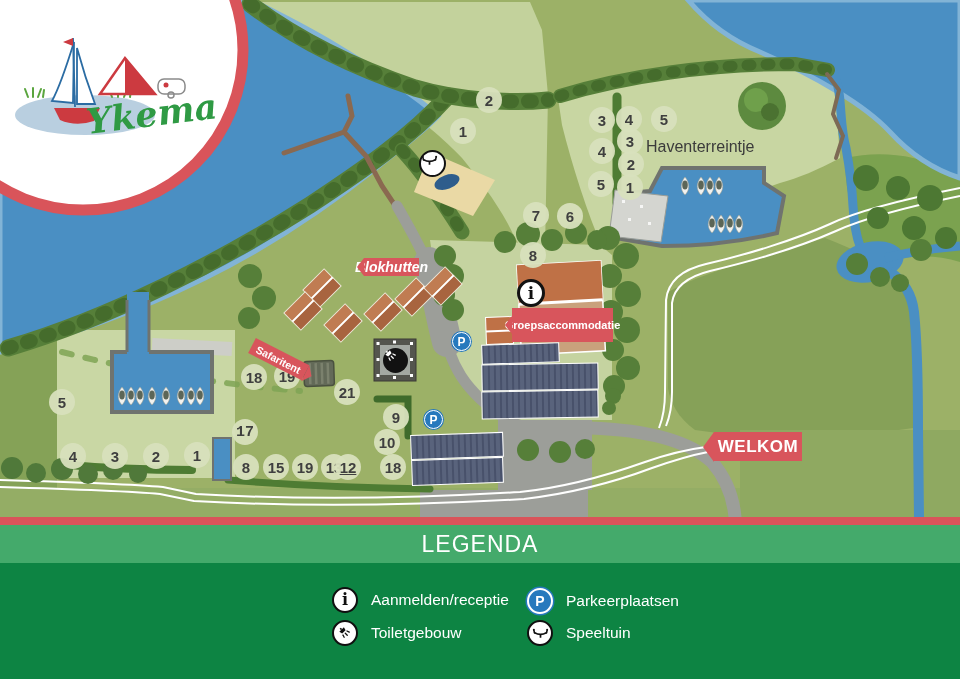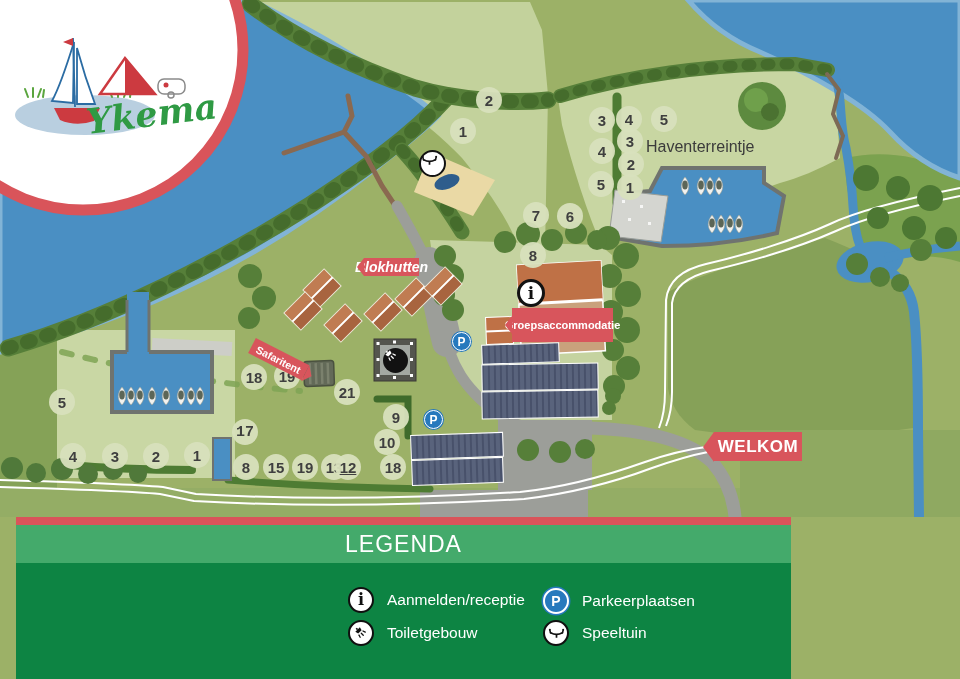--- a/index.html
+++ b/index.html
@@ -39,21 +39,21 @@
   .micon{position:absolute;border-radius:50%;display:flex;align-items:center;justify-content:center;box-sizing:border-box;}
   #icon-playground-map{left:419px;top:150px;width:27px;height:27px;background:#fff;border:2.5px solid #121212;color:#121212;}
   #icon-info-map{left:517px;top:279px;width:28px;height:28px;background:#fff;border:3px solid #121212;color:#121212;
                  font-family:"DejaVu Serif",serif;font-weight:bold;font-size:17px;line-height:1;}
   .p-icon{background:#2779bd;color:#fff;font-weight:bold;border:1.5px solid #fff;box-shadow:0 0 0 1px #2779bd;}
   #icon-parking-1{left:452px;top:332px;width:19px;height:19px;font-size:12px;}
   #icon-parking-2{left:424px;top:410px;width:19px;height:19px;font-size:12px;}
   #icon-toilet-map{left:383px;top:348px;width:25px;height:25px;background:#121212;color:#fff;}
 
   
-  .legend{position:absolute;left:16px;top:517px;width:775px;height:162px;border-radius:30px;}
+  .legend{position:absolute;left:0;top:517px;width:960px;height:162px;border-radius:30px;}
   .legend-red{height:8px;background:#d9545a;}
   .legend-head{height:38px;background:#44aa6b;color:#fff;display:flex;align-items:center;justify-content:center;
                font-size:23px;letter-spacing:1px;}
   .legend-body{position:relative;height:116px;background:#0d8443;color:#fff;}
   .legend-item{position:absolute;display:flex;align-items:center;gap:13px;font-size:15.5px;}
   .licon{width:26px;height:26px;border-radius:50%;display:flex;align-items:center;justify-content:center;
          box-sizing:border-box;flex:none;}
   .licon.white{background:#fff;border:2.5px solid #101010;color:#101010;}
   .licon.info{font-family:"DejaVu Serif",serif;font-weight:bold;font-size:16px;line-height:1;}
   .licon.blue{background:#2779bd;border:2px solid #fff;box-shadow:0 0 0 1.5px #2779bd;color:#fff;

